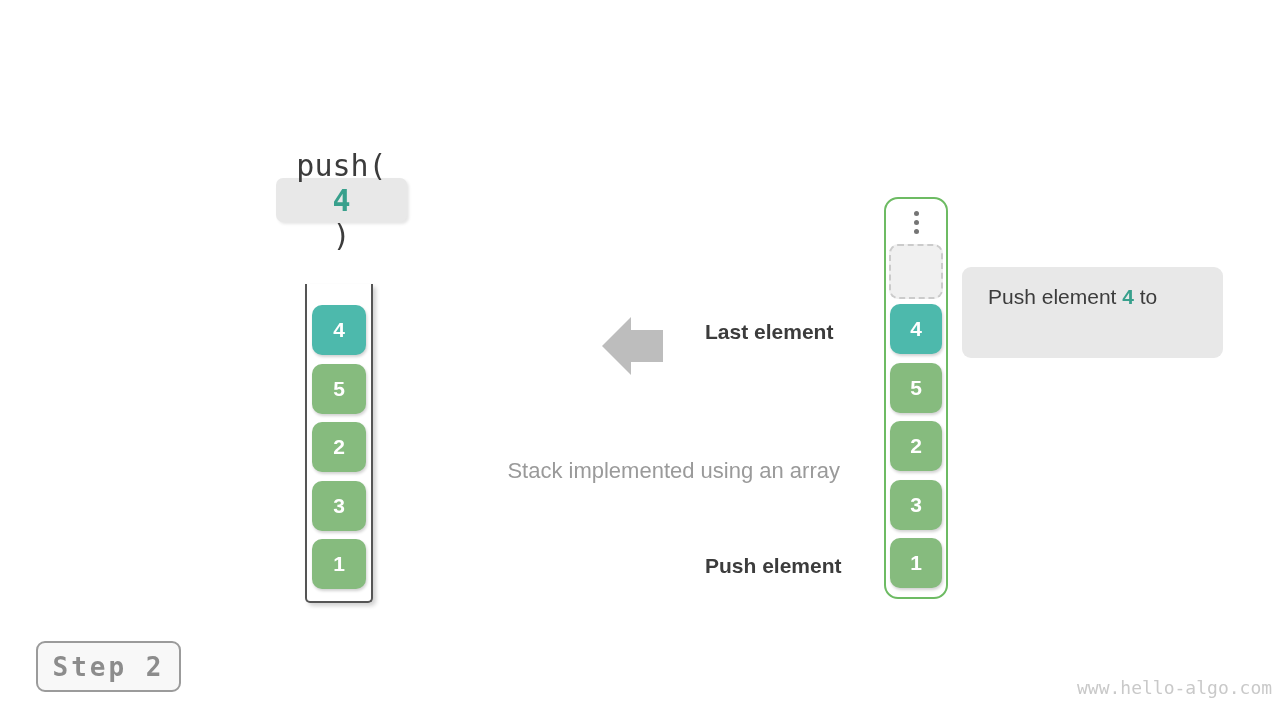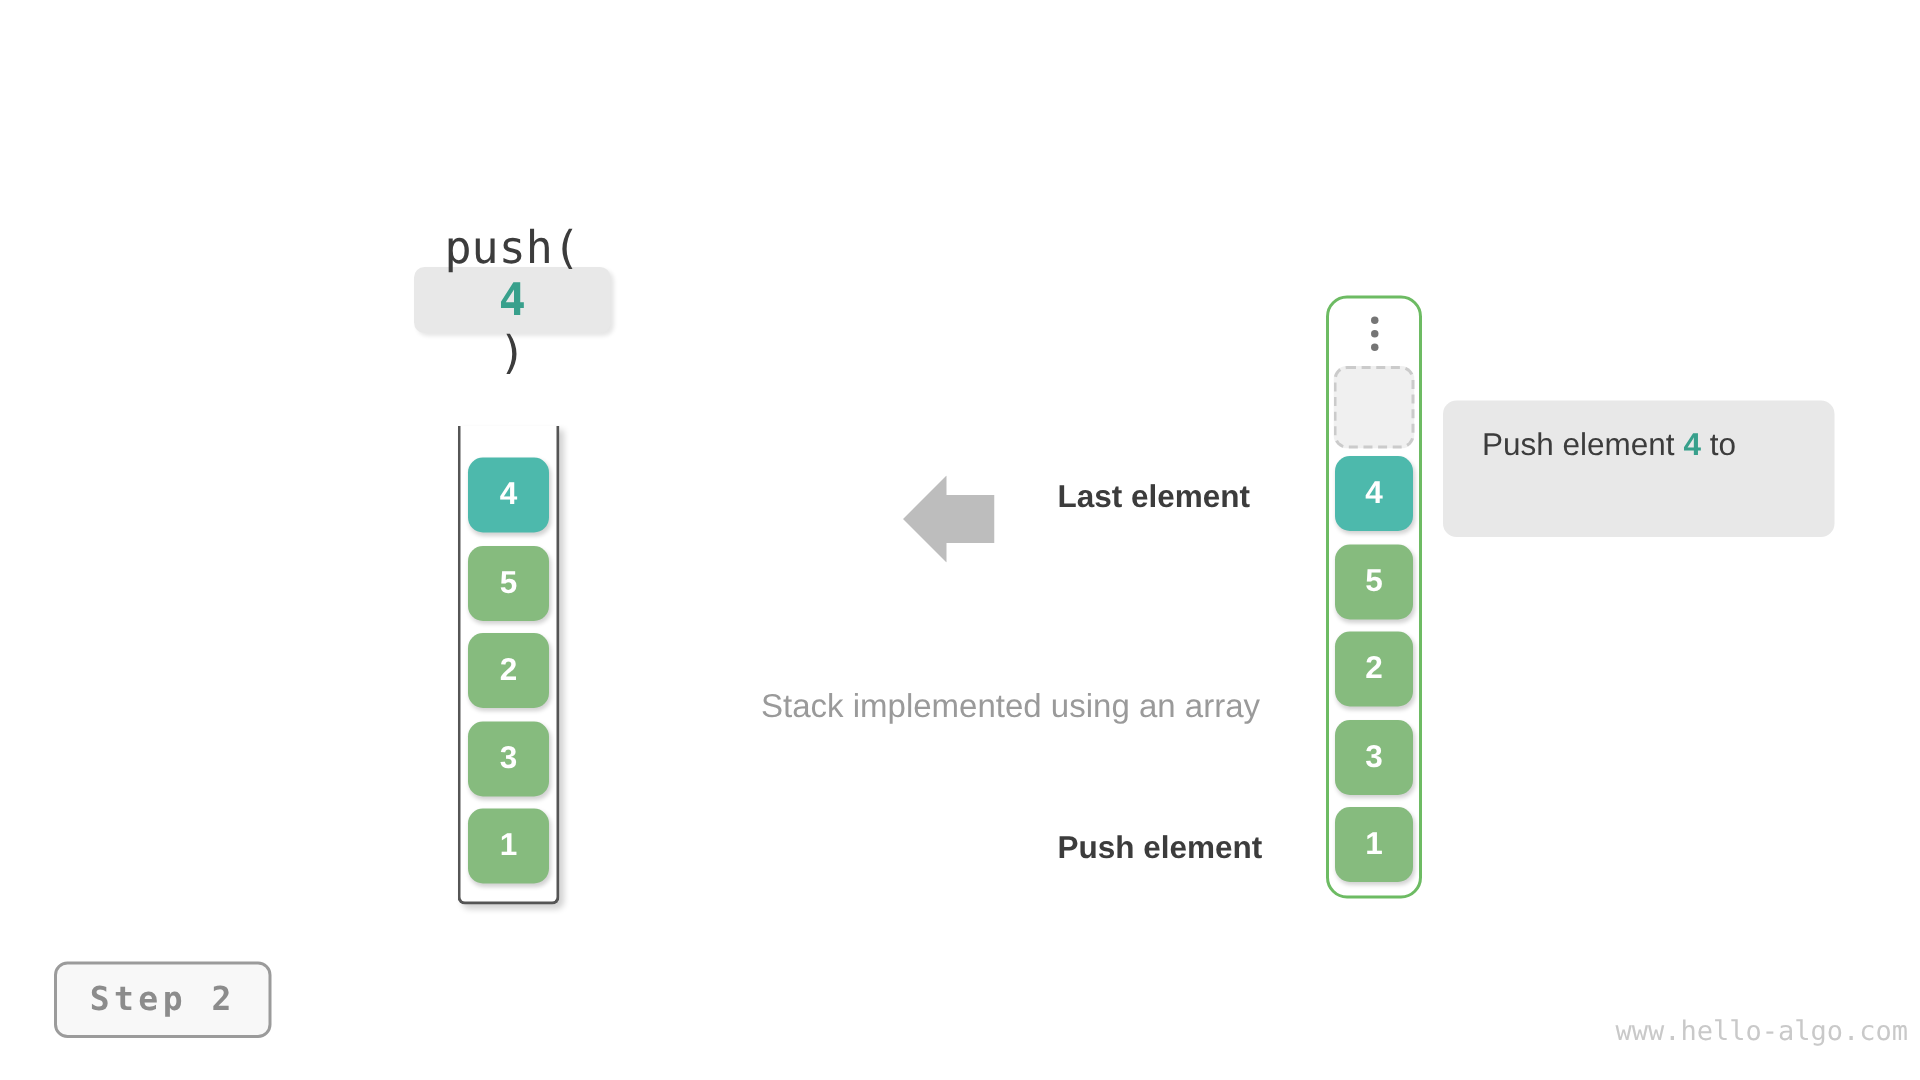--- a/index.html
+++ b/index.html
@@ -80,21 +80,21 @@
     padding: 15px 0 0 26px;
     font-size: 21px; line-height: 29.5px; color: var(--dark-text);
   }
 
   
   .step-box {
     position: absolute; left: 36px; top: 641px; width: 145px; height: 51px;
     background: var(--step-bg); border: 2px solid var(--step-border); border-radius: 9px;
     display: flex; align-items: center; justify-content: center;
     font-family: "DejaVu Sans Mono", "Liberation Mono", monospace;
-    font-weight: bold; font-size: 22px; letter-spacing: 3px; color: var(--step-text);
+    font-weight: bold; font-size: 26px; letter-spacing: 3px; color: var(--step-text);
   }
 
   
   .watermark {
     position: absolute; left: 1077px; top: 677px;
     font-family: "DejaVu Sans Mono", "Liberation Mono", monospace;
     font-size: 18px; color: var(--watermark-text);
   }
 </style>
 </head>

